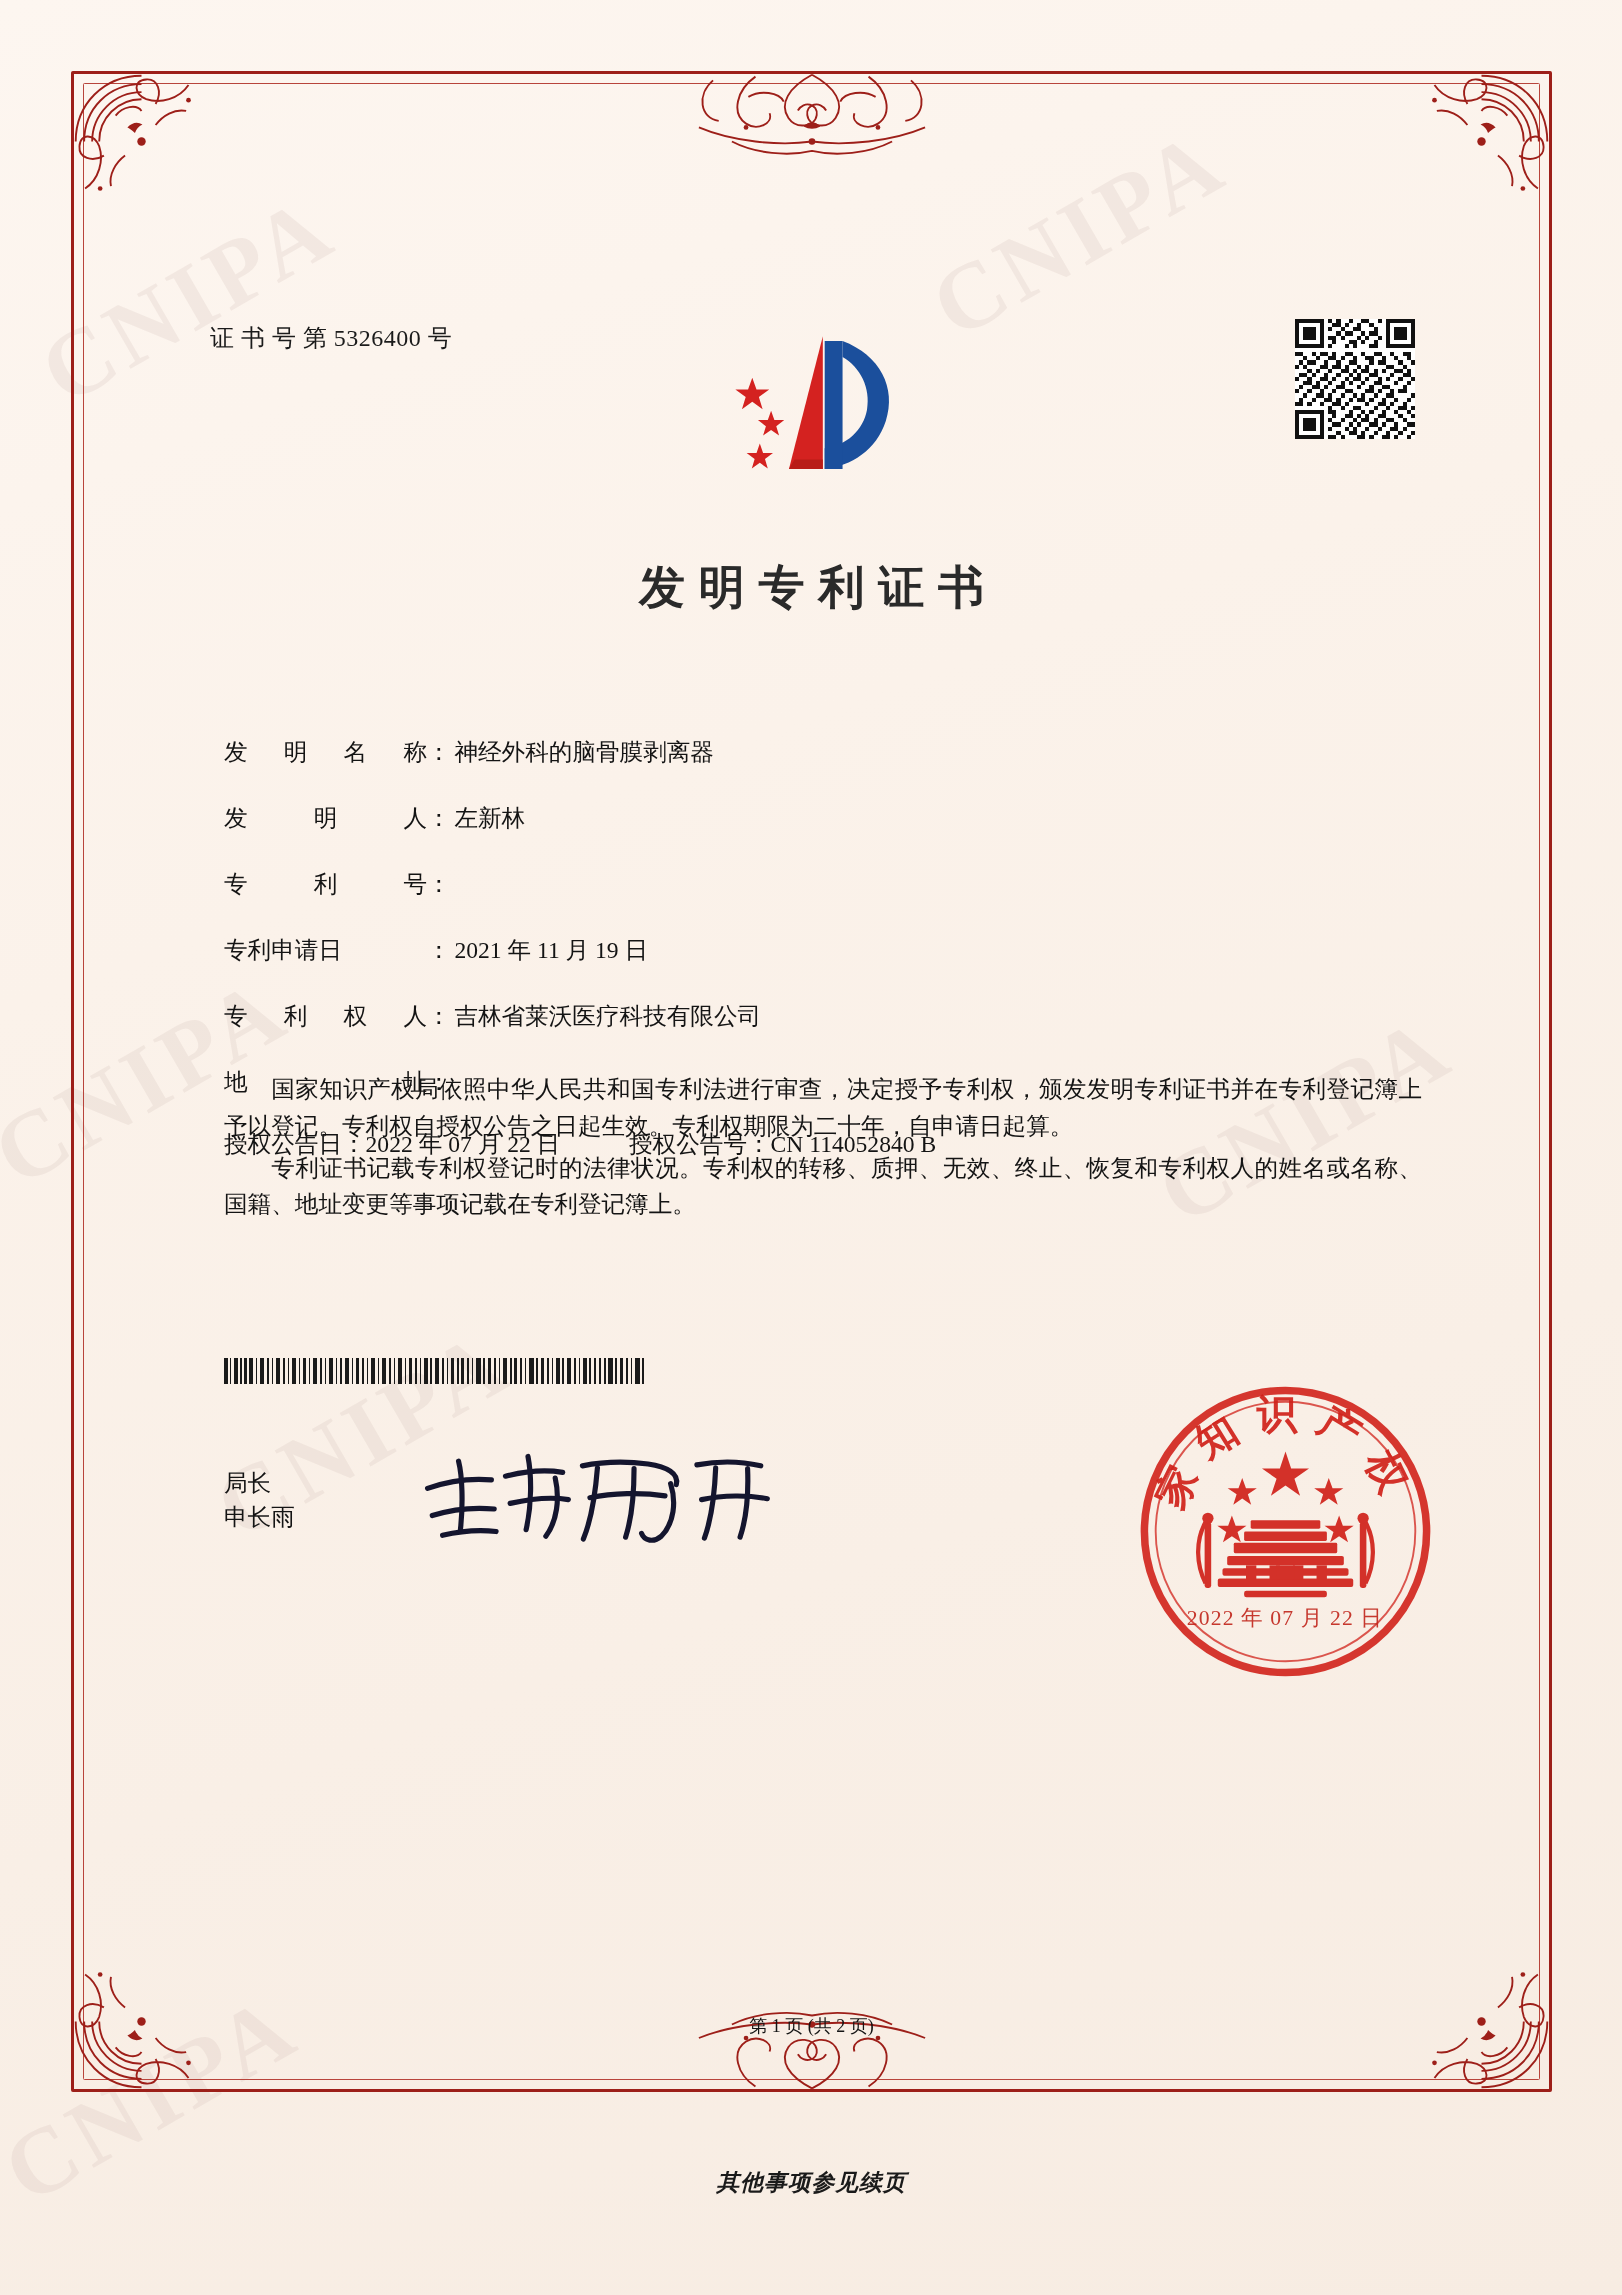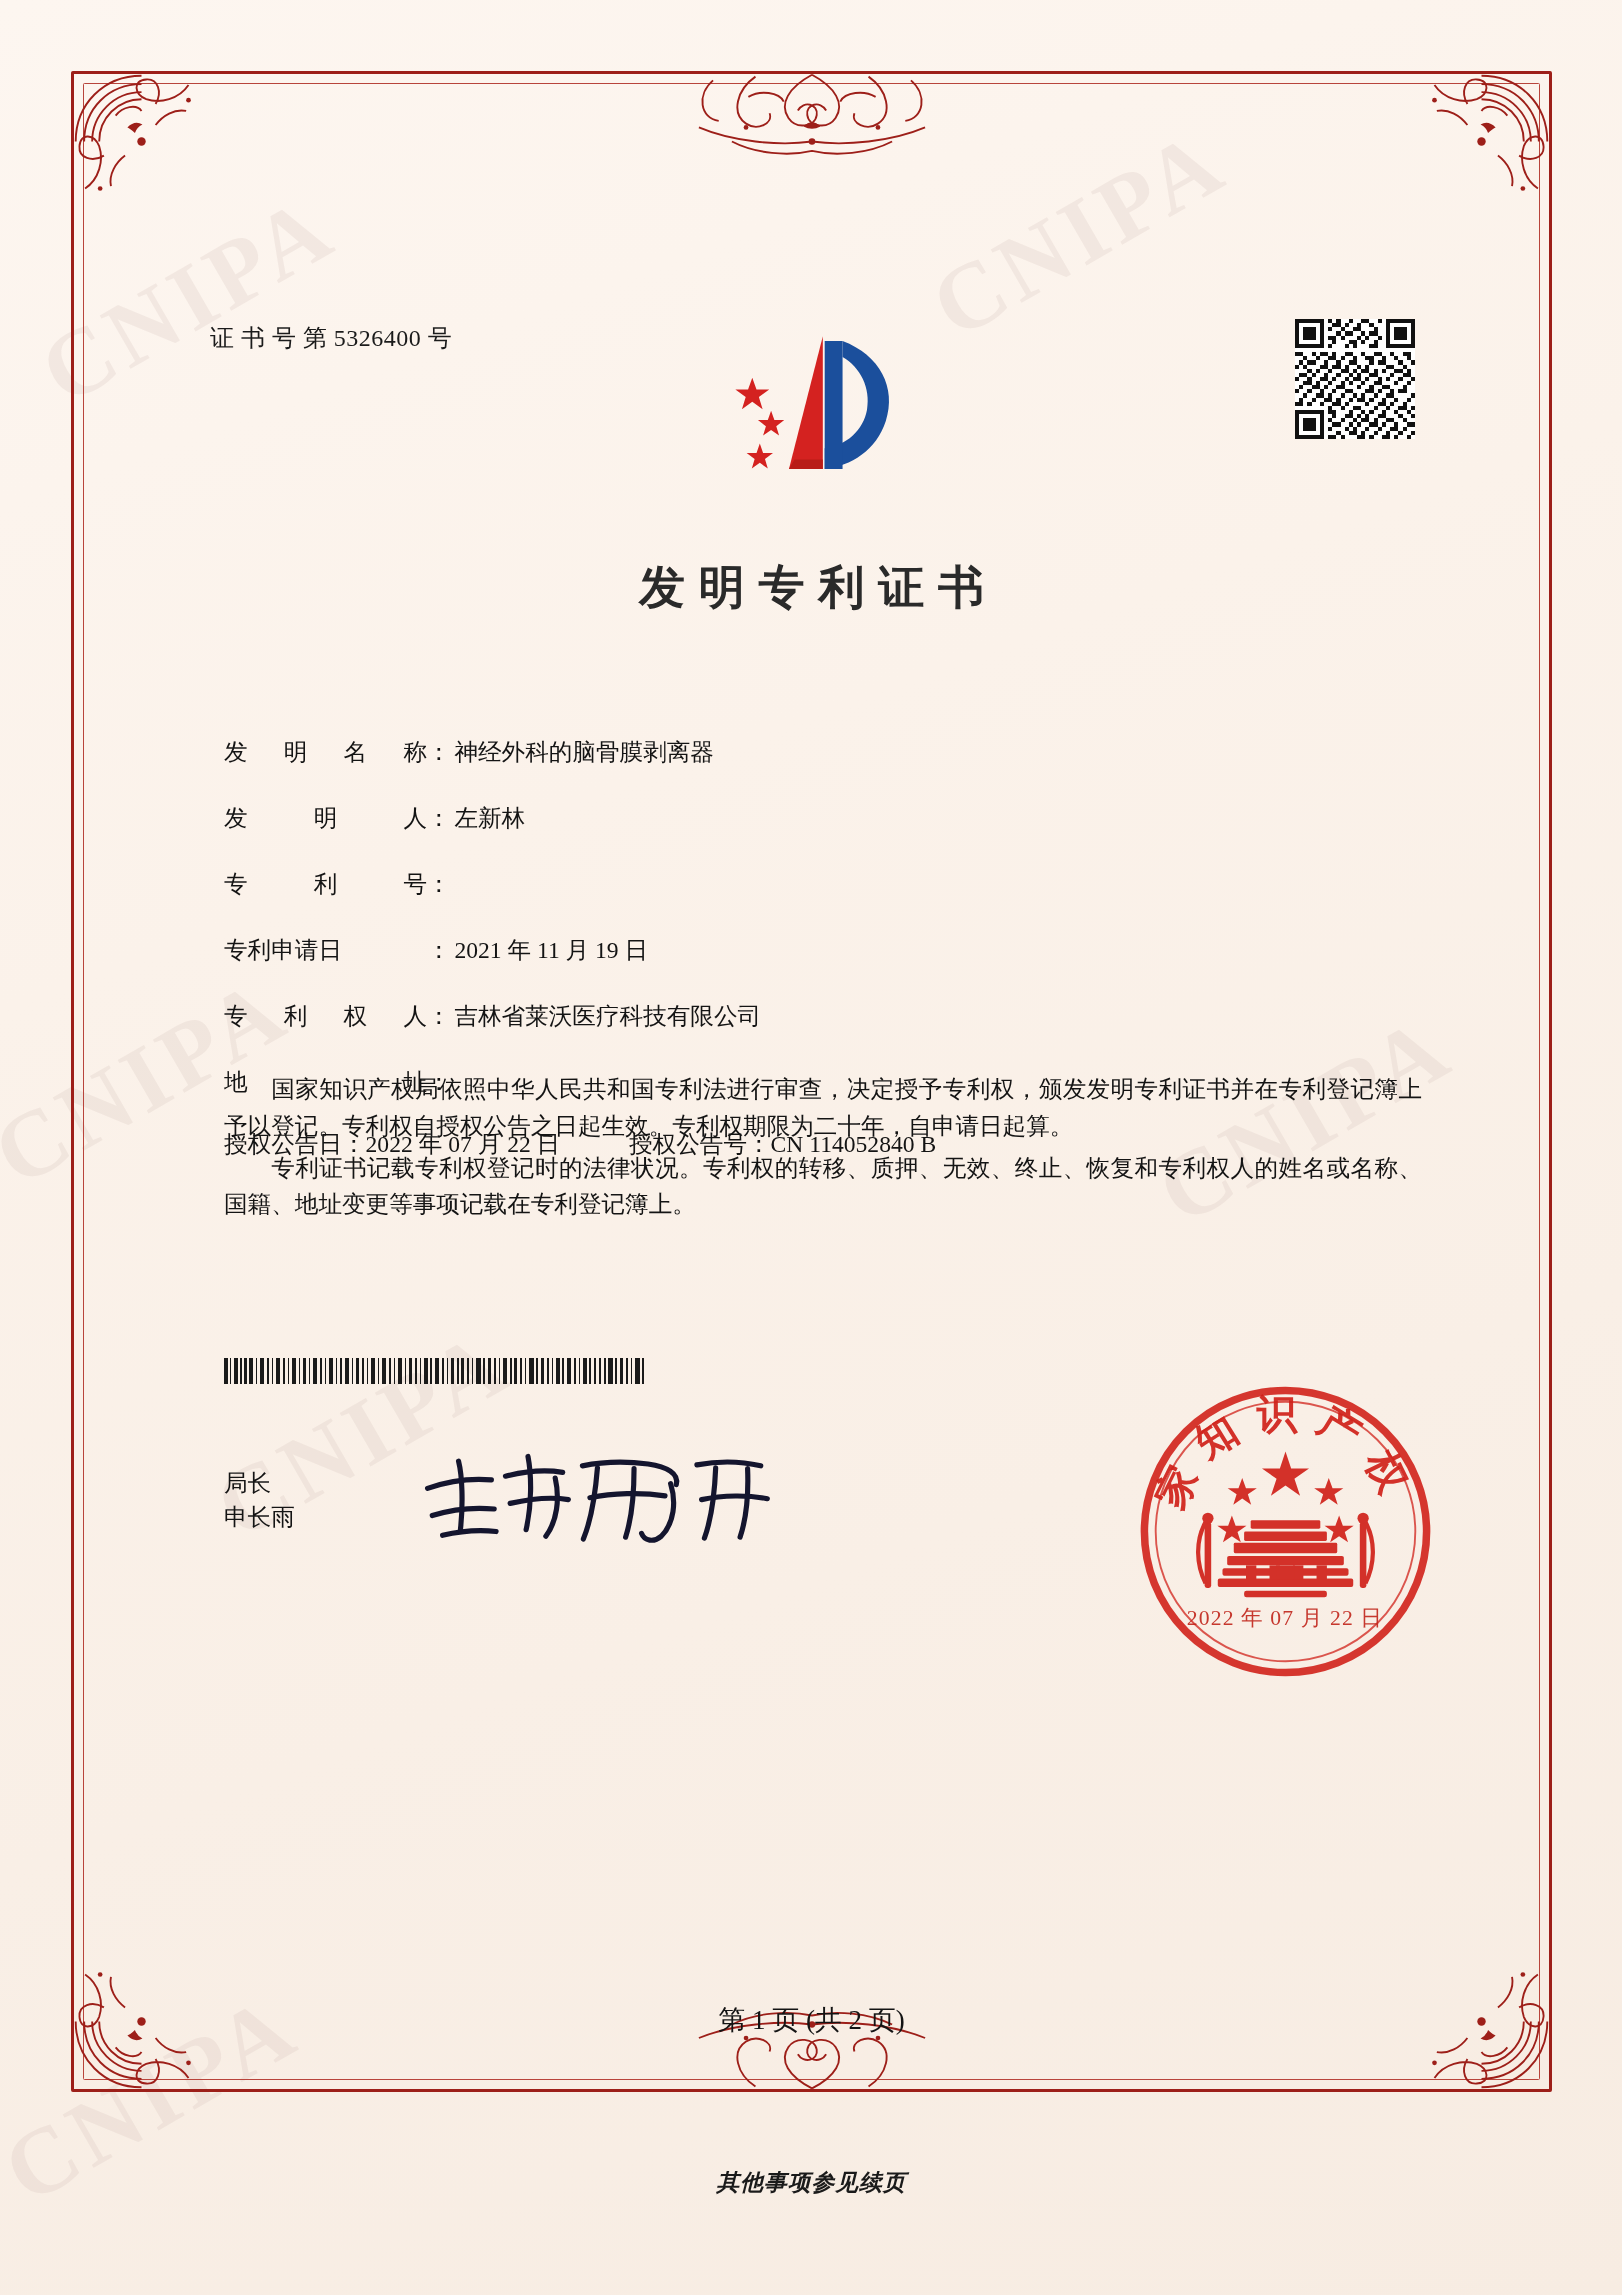--- a/index.html
+++ b/index.html
@@ -242,21 +242,21 @@
     letter-spacing: 0.05em;
     opacity: 0.92;
   }
 
   .page-num {
     position: absolute;
     left: 0;
     right: 0;
     bottom: 42px;
     text-align: center;
-    font-size: 27px;
+    font-size: 18px;
     color: #141414;
   }
 
   .footer-note {
     position: absolute;
     left: 0;
     right: 0;
     bottom: 97px;
     text-align: center;
     font-size: 22.6px;

